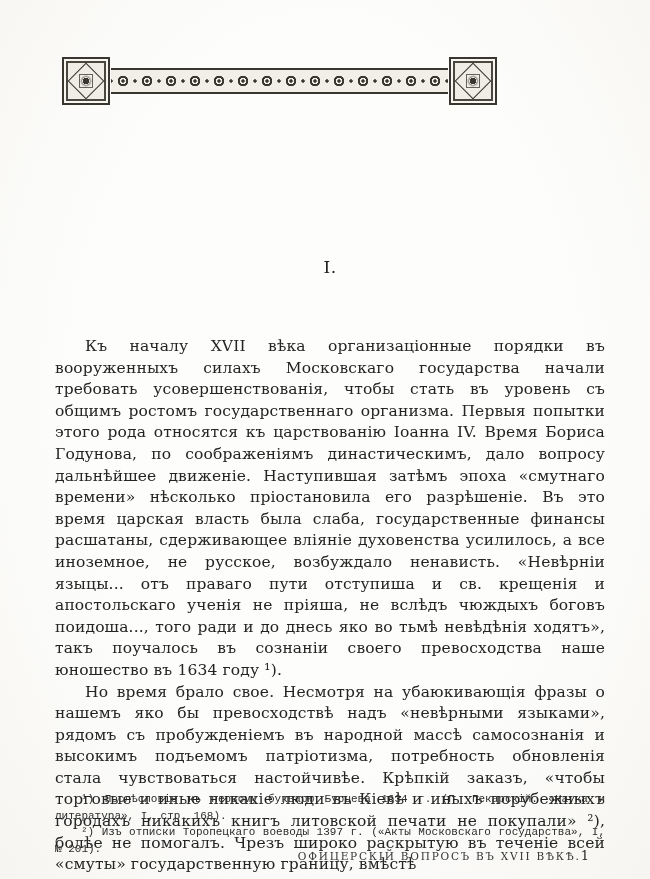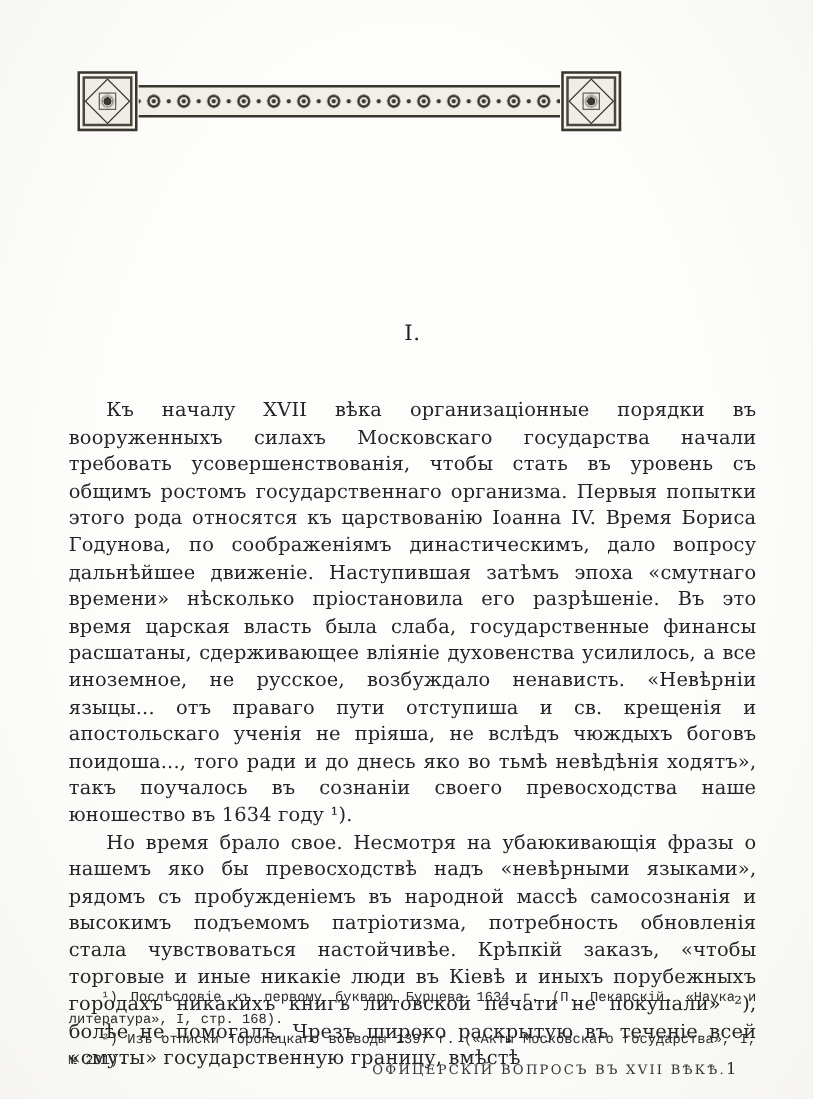--- a/index.html
+++ b/index.html
@@ -75,21 +75,21 @@
     top: 257px;
     left: 55px;
     width: 550px;
     text-align: center;
     font-size: 17px;
     letter-spacing: .5px;
     color: #202020;
   }
   .bodytext {
     position: absolute;
-    top: 318px;
+    top: 336px;
     left: 55px;
     width: 550px;
     font-size: 15.5px;
     line-height: 21.6px;
     text-align: justify;
     letter-spacing: .15px;
   }
   .bodytext p {
     margin: 0;
     text-indent: 30px;

